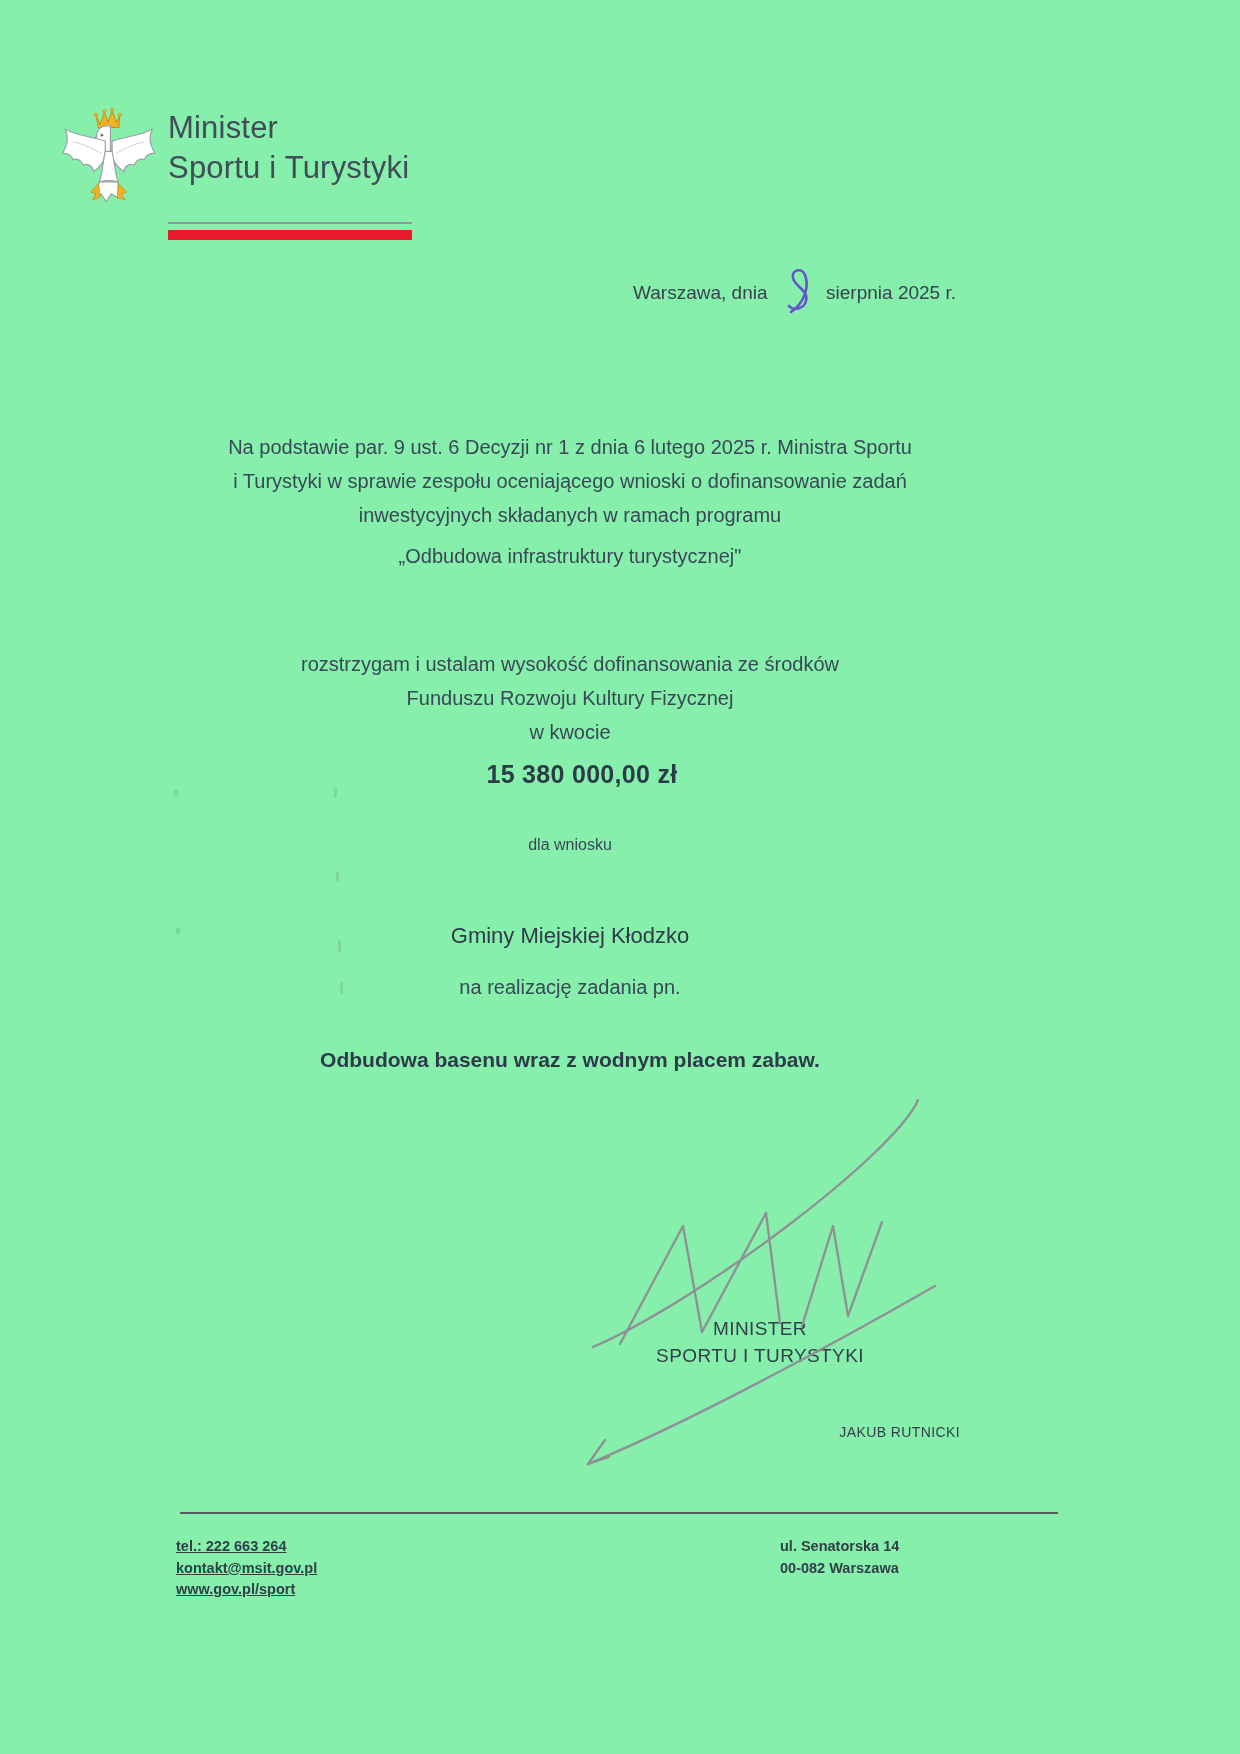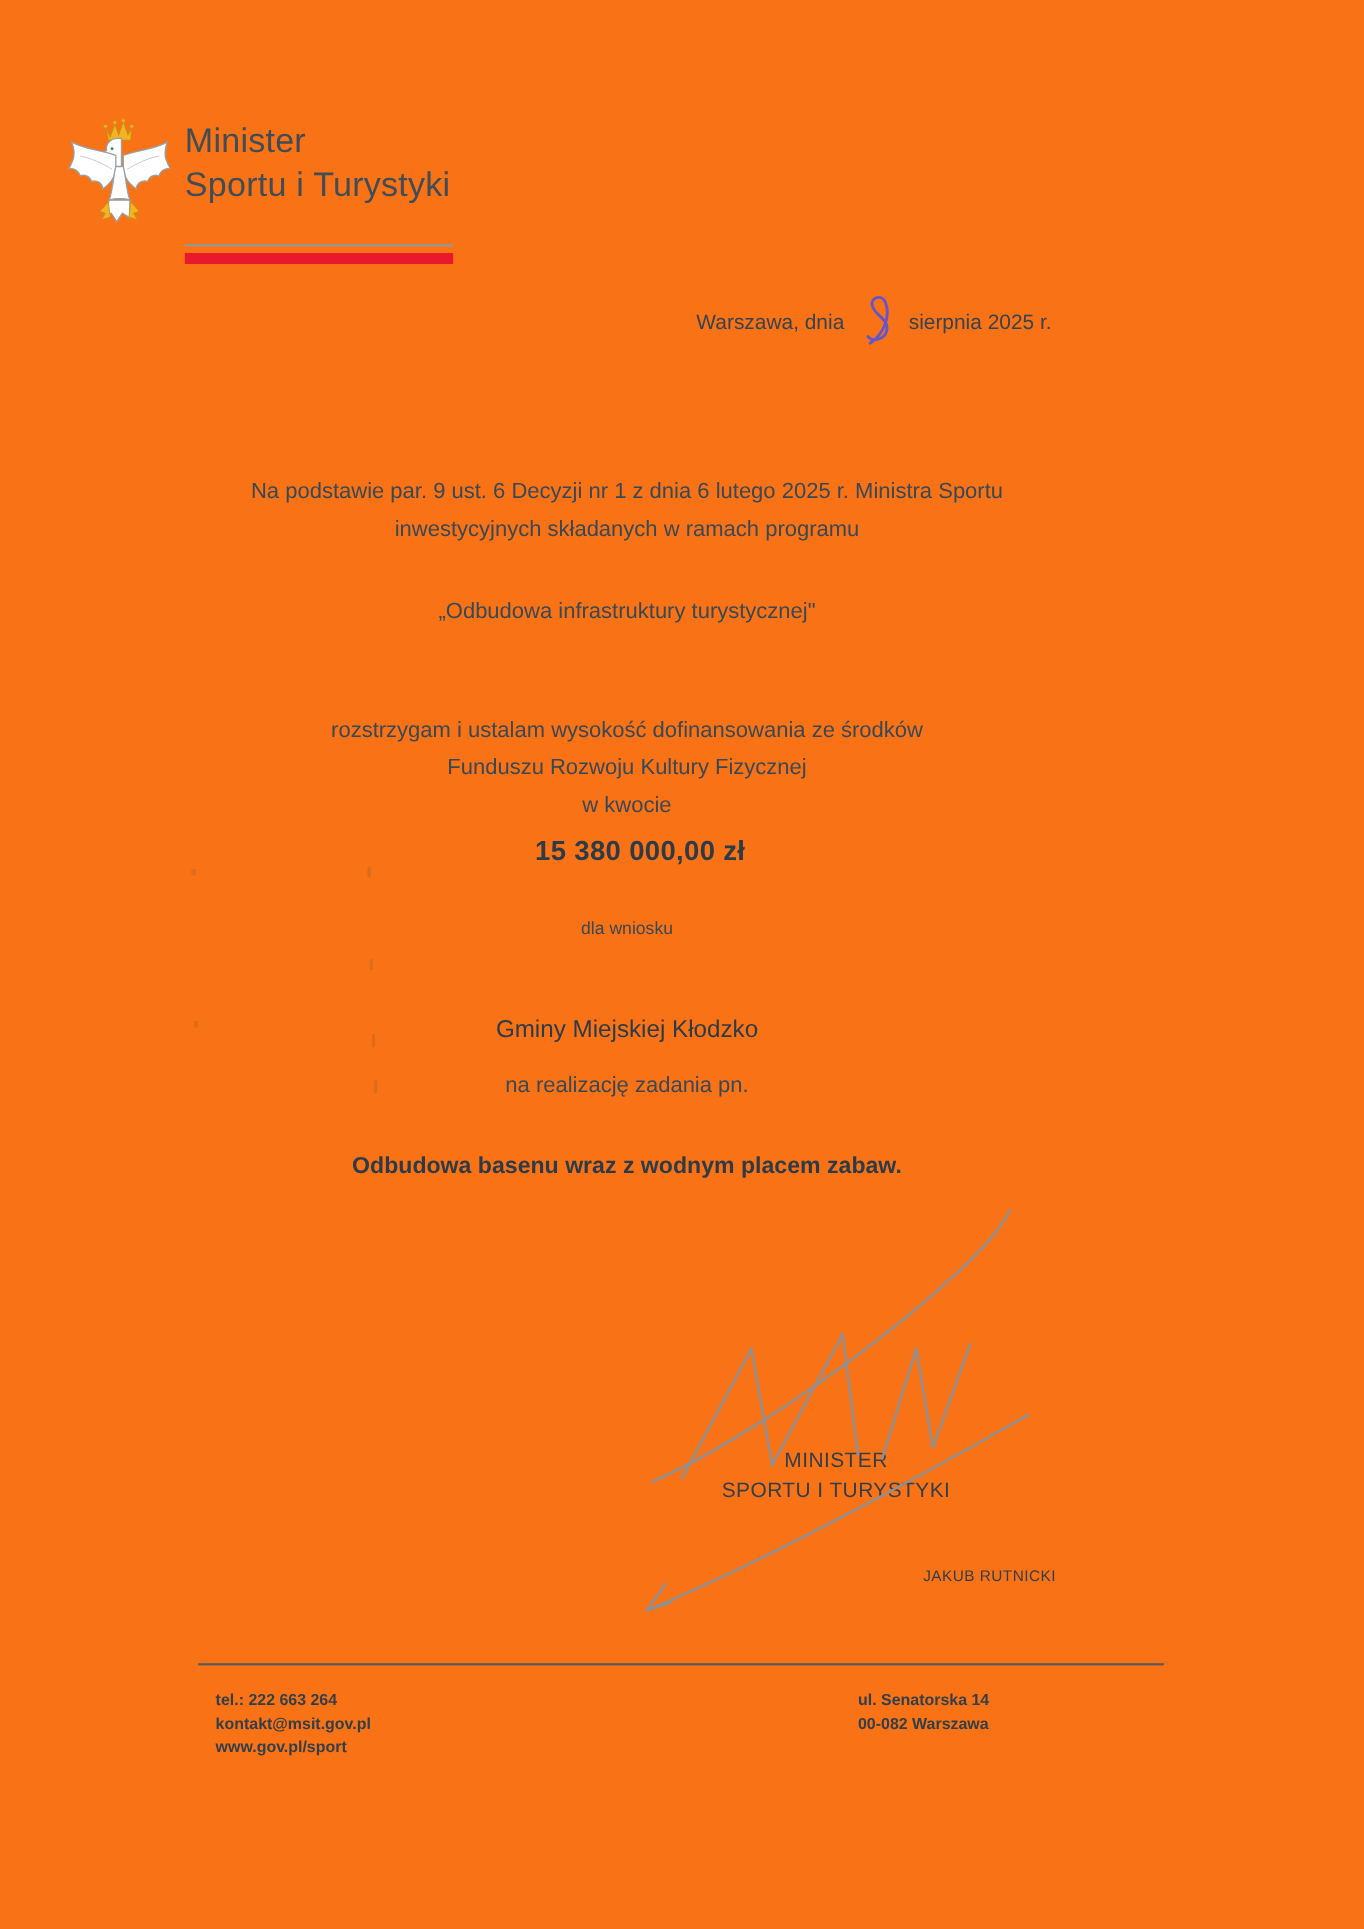--- a/index.html
+++ b/index.html
@@ -1,20 +1,20 @@
 <!DOCTYPE html>
 <html lang="pl"><head>
 <meta charset="utf-8">
 <style>
   html,body{margin:0;padding:0;background:#e9e9e9;}
   .page{
     position:relative;
     width:1240px;height:1754px;
     margin:0 auto;
-    background:#f97316;
+    background:#86efac;
     font-family:"Liberation Sans", sans-serif;
     color:#384855;
     overflow:hidden;
   }
   
   .emblem{position:absolute;left:56px;top:100px;width:102px;height:118px;}
   .org-name{
     position:absolute;left:168px;top:108px;
     font-size:31px;line-height:40px;color:#414d56;letter-spacing:.2px;
   }
@@ -42,21 +42,21 @@
   .task-intro{top:976px;font-size:20px;}
   .task-name{top:1048px;font-size:21px;font-weight:bold;color:#2c3b47;text-align:center;}
   
   .sig-block{position:absolute;left:560px;width:400px;text-align:center;color:#323e4a;}
   .sig-title{top:1315px;font-size:19px;line-height:27px;letter-spacing:.4px;}
   .sig-name{top:1424px;font-size:14px;letter-spacing:.4px;text-align:right;}
   .sig-strokes{position:absolute;left:575px;top:1093px;width:380px;height:392px;pointer-events:none;}
   
   .footer-rule{position:absolute;left:180px;top:1512px;width:878px;height:2px;background:#555a5e;}
   .footer-col{position:absolute;top:1536px;font-size:14.5px;line-height:21.5px;font-weight:600;color:#323e48;}
-  .footer-left{left:196px;}
+  .footer-left{left:176px;text-decoration:underline;}
   .footer-right{left:780px;}
   
   .artifact{position:absolute;background:rgba(60,70,80,.14);border-radius:1px;}
 </style>
 </head>
 <body>
 
 <div class="page">
 
   <svg class="emblem" viewBox="0 0 120 132" aria-hidden="true">
@@ -95,20 +95,21 @@
   <div class="dateline">
     <span>Warszawa, dnia</span>
     <svg class="hw-day" viewBox="0 0 40 52" aria-label="8">
       <path d="M12,48 C24,40 31,24 26,11 C23,3 12,6 14,14 C16,23 30,26 27,37 C25,45 14,47 10,42" fill="none" stroke="#6456c8" stroke-width="2.6" stroke-linecap="round"></path>
     </svg>
     <span>sierpnia 2025 r.</span>
   </div>
 
   <div class="colwrap para intro">
     <div>Na podstawie par. 9 ust. 6 Decyzji nr 1 z dnia 6 lutego 2025 r. Ministra Sportu</div>
+    <div>i Turystyki w sprawie zespołu oceniającego wnioski o dofinansowanie zadań</div>
     <div>inwestycyjnych składanych w ramach programu</div>
   </div>
 
   <div class="colwrap program">„Odbudowa infrastruktury turystycznej"</div>
 
   <div class="colwrap para decision">
     <div>rozstrzygam i ustalam wysokość dofinansowania ze środków</div>
     <div>Funduszu Rozwoju Kultury Fizycznej</div>
     <div>w kwocie</div>
   </div>

